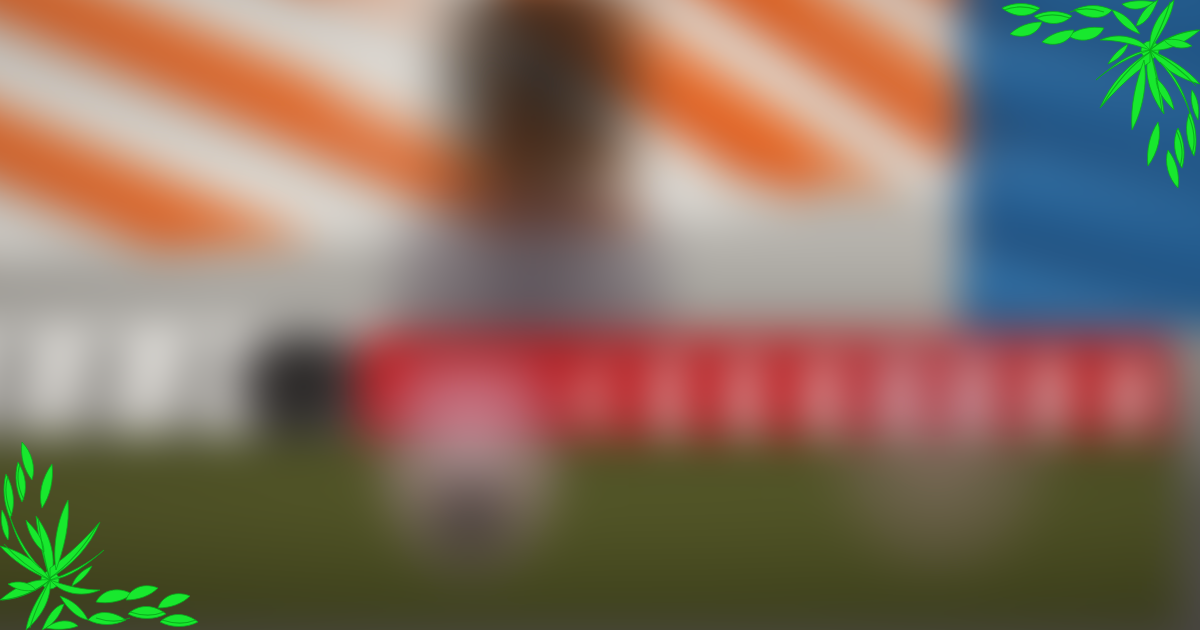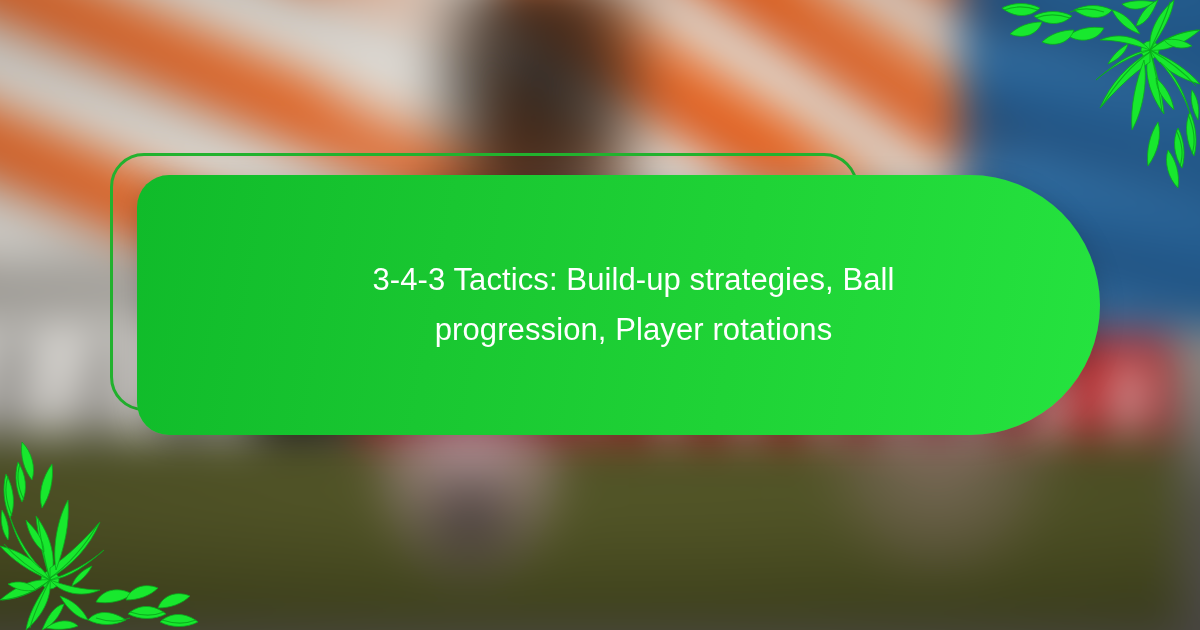--- a/index.html
+++ b/index.html
@@ -235,26 +235,20 @@
     <div class="board-red-text"></div>
     <div class="board-red-mask"></div>
     <div class="grass-shadow"></div>
     <div class="grass"></div>
     <div class="player-left-low"></div>
     <div class="player-left-low2"></div>
     <div class="player-right-low"></div>
     <div class="vignette"></div>
   </div>
 
-  <div class="card-wrap">
-    <div class="card-outline"></div>
-    <div class="card">
-      <div class="card-title">3-4-3 Tactics: Build-up strategies, Ball progression, Player rotations</div>
-    </div>
-  </div>
 
   <div class="ornament tr">
     <svg viewBox="0 0 200 200" xmlns="http://www.w3.org/2000/svg">
       <g fill="#18e82e" stroke="#0aa81c" stroke-width="0.8">
 
         <circle cx="150" cy="50" r="9"></circle>
 
         <path d="M150 50 C 168 36 186 30 200 30 C 186 42 168 52 150 50 Z"></path>
         <path d="M150 50 C 164 30 172 14 174 0 C 160 12 148 30 150 50 Z"></path>
         <path d="M150 50 C 170 58 188 70 200 84 C 182 80 160 68 150 50 Z"></path>

